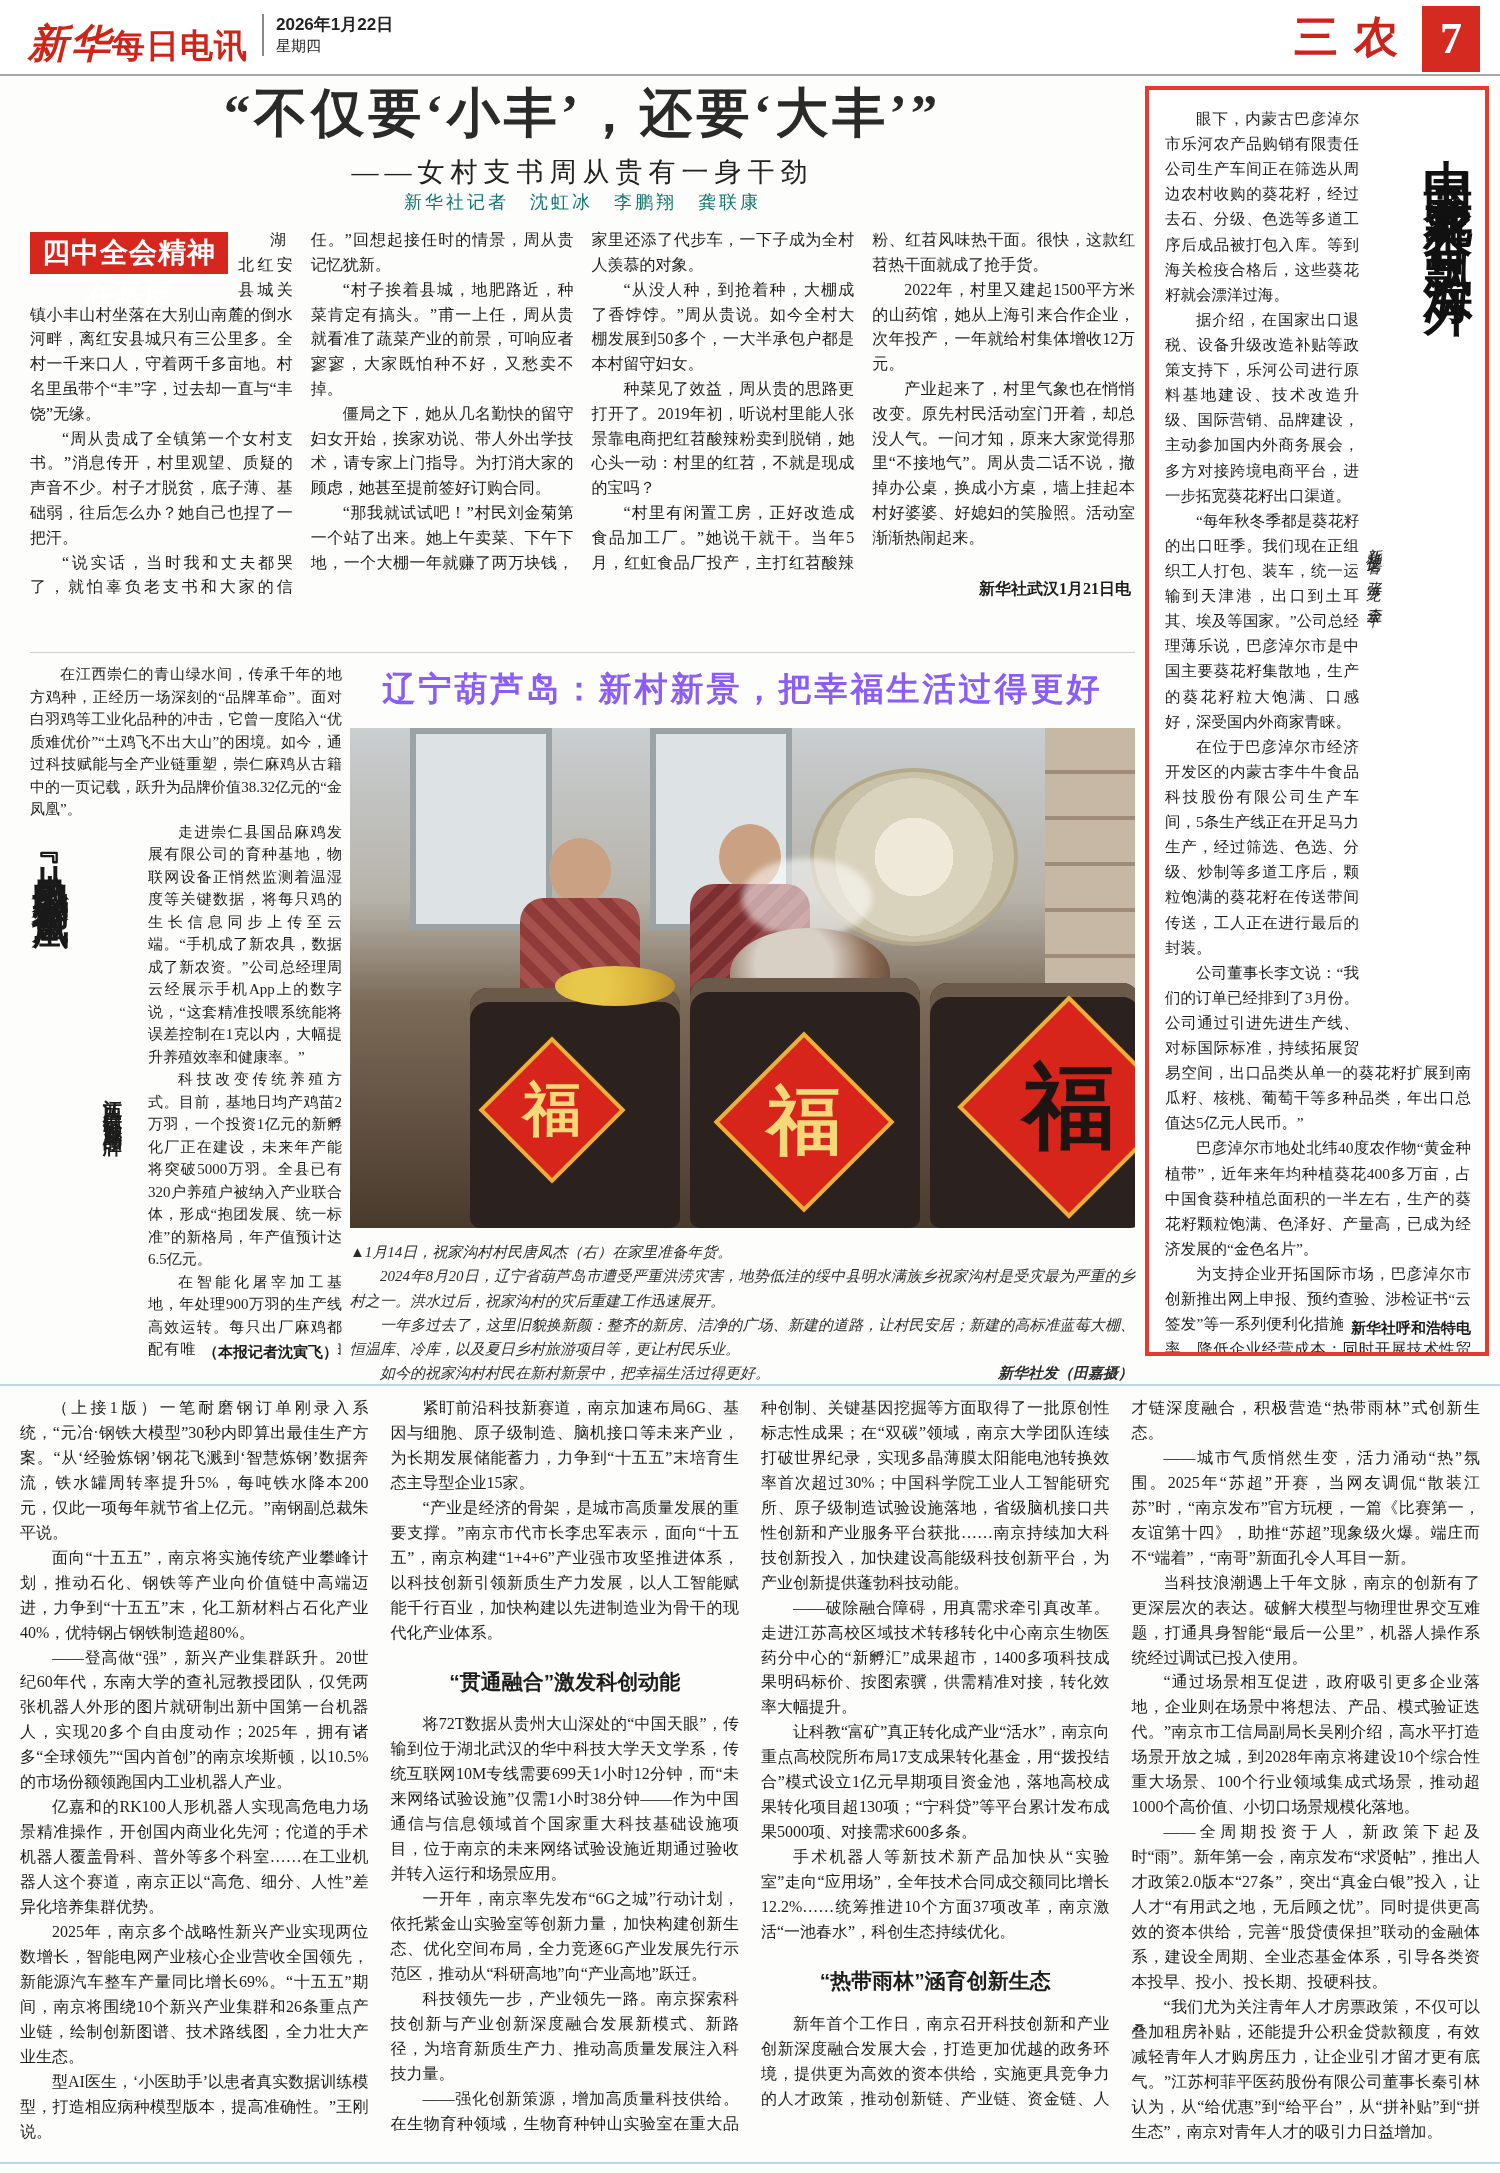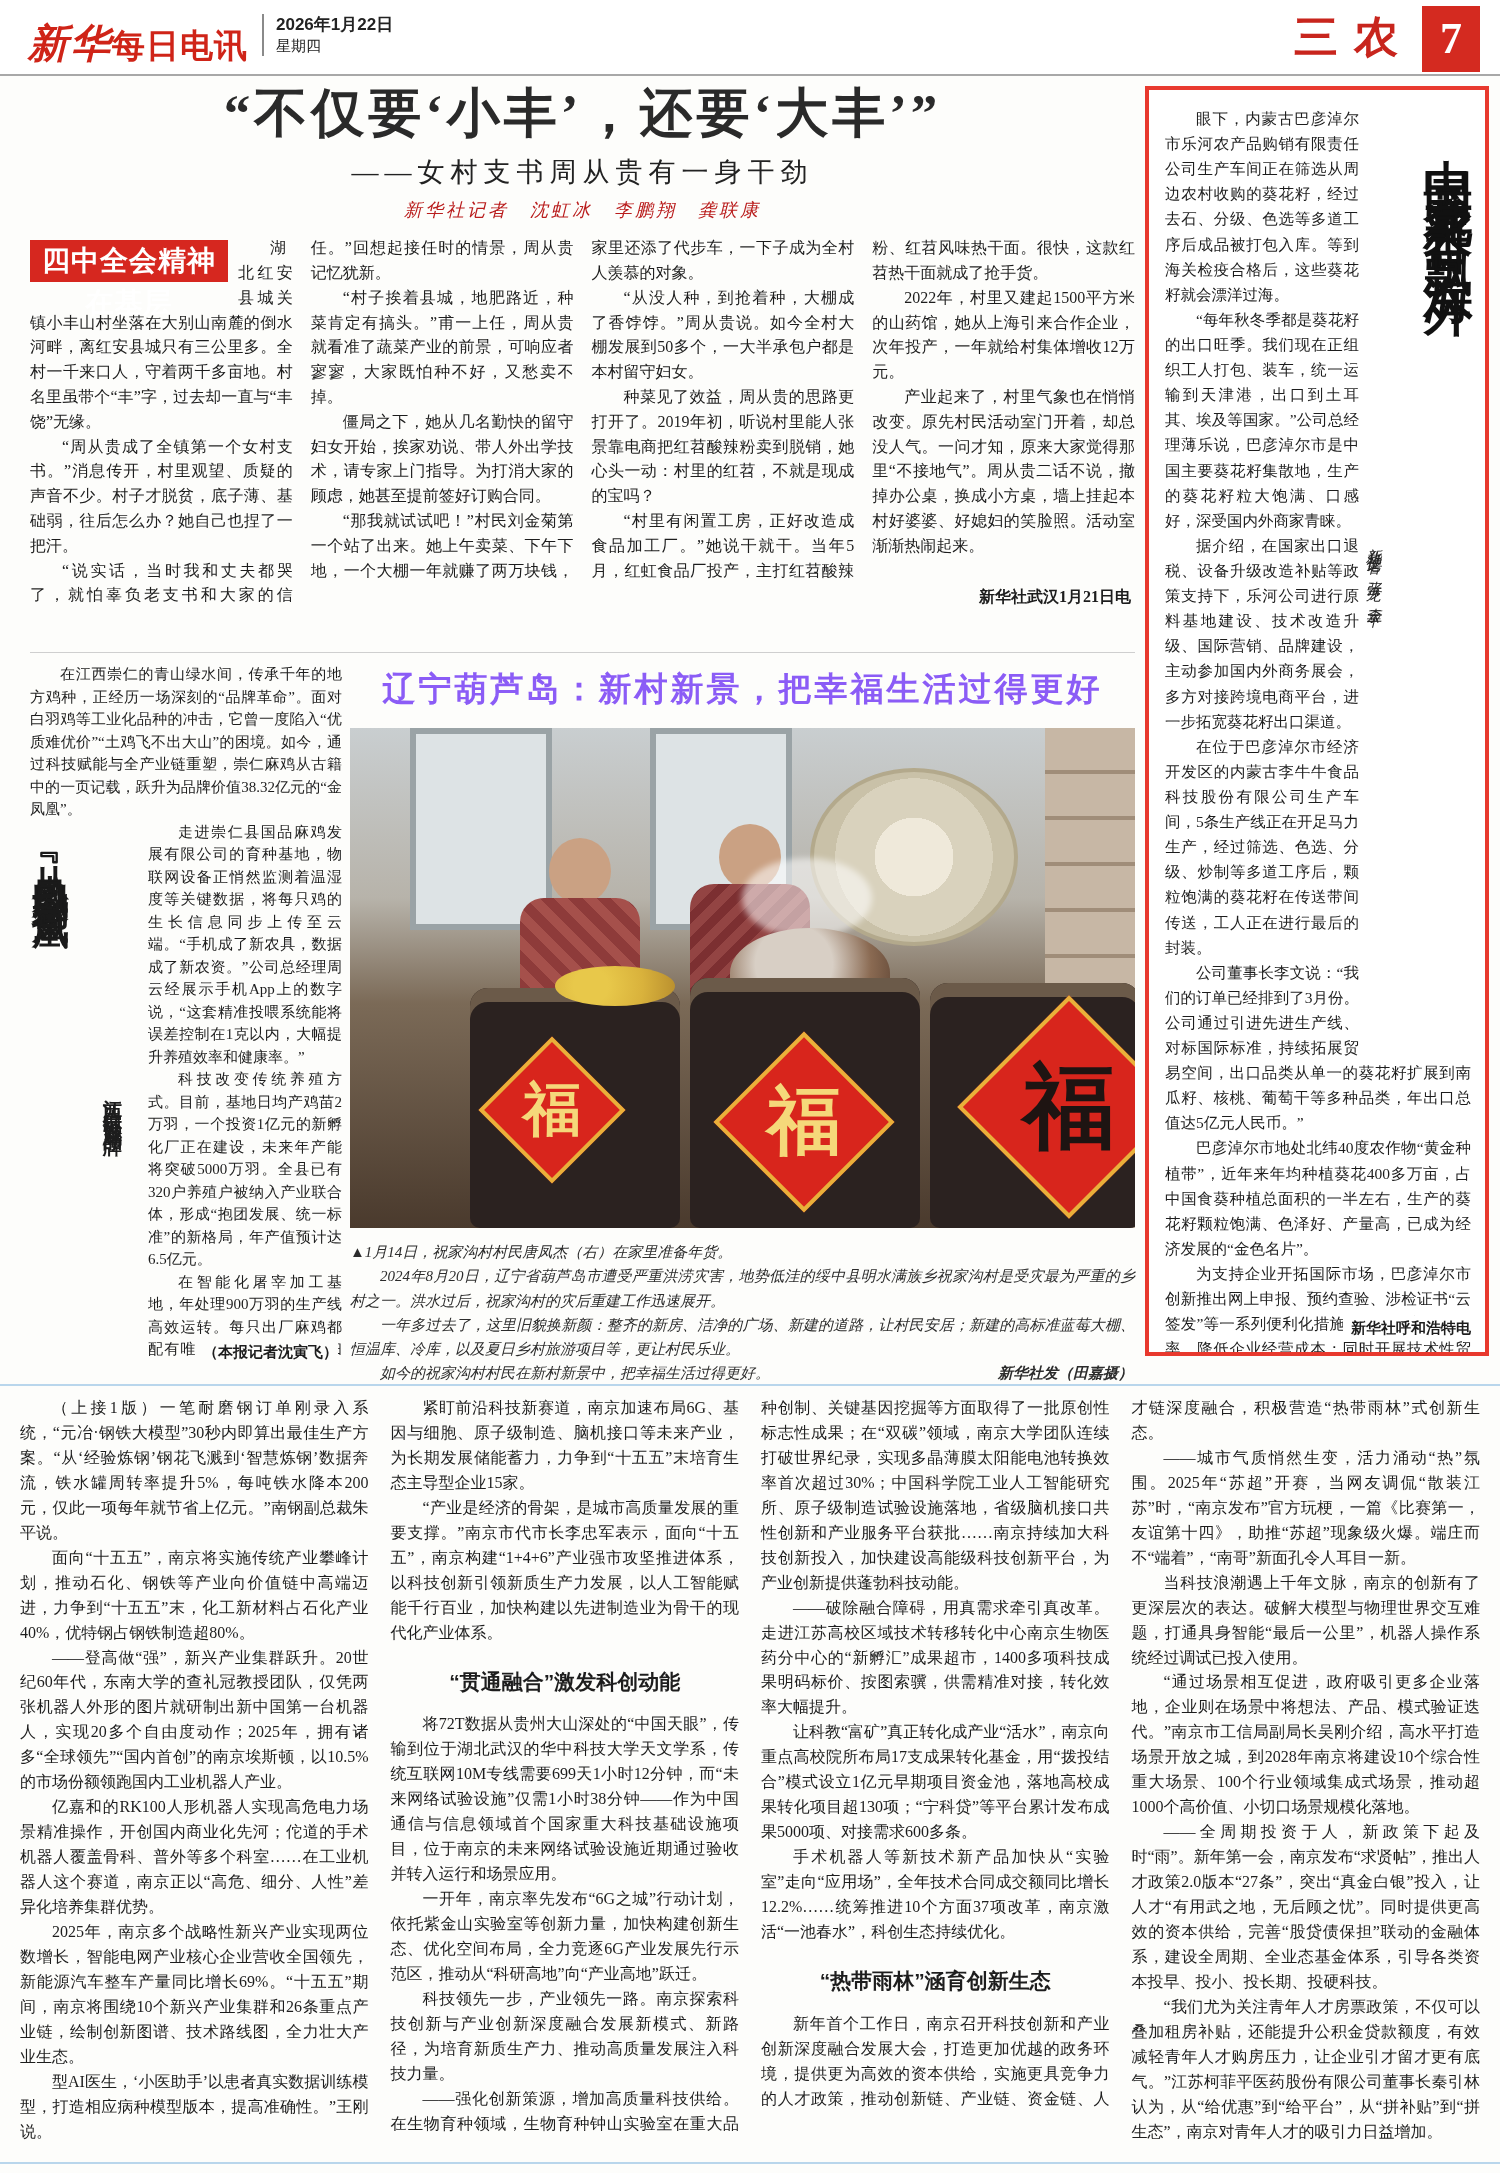--- a/index.html
+++ b/index.html
@@ -16,21 +16,21 @@
   .date-l1{font-size:17px;font-weight:bold;line-height:22px;}
   .date-l2{font-size:15px;line-height:20px;}
   .section-label{position:absolute;right:86px;top:12px;color:#c8251d;font-weight:bold;font-size:44px;letter-spacing:16px;line-height:52px;}
   .pagenum{position:absolute;right:20px;top:6px;width:58px;height:66px;background:#d42a20;color:#fff;
            font-size:44px;font-weight:bold;text-align:center;line-height:66px;}
 
   
   .main-story{position:absolute;left:30px;top:80px;width:1105px;height:568px;}
   .main-headline{font-size:53px;font-weight:bold;text-align:center;letter-spacing:4px;line-height:1.25;color:#2a2a2a;}
   .main-subhead{font-size:27px;text-align:center;letter-spacing:6px;margin-top:8px;color:#222;}
-  .main-byline{font-size:18px;font-style:italic;text-align:center;letter-spacing:3px;margin-top:8px;color:#b91c1c;}
+  .main-byline{font-size:18px;text-align:center;letter-spacing:3px;margin-top:0;color:#0f766e;}
   .main-body{position:relative;margin-top:14px;height:376px;column-count:4;column-gap:18px;column-fill:auto;
              overflow:hidden;font-size:16px;line-height:1.55;}
   .kicker{float:left;width:198px;height:42px;margin:4px 10px 6px 0;background:#d6271f;color:#fff;
           font-family:"Liberation Sans","DejaVu Sans",sans-serif;font-weight:bold;font-size:28px;
           text-align:center;line-height:42px;letter-spacing:1px;}
   .para{margin:0;text-indent:2em;text-align:justify;}
   .dateline{position:absolute;right:4px;bottom:2px;background:#fdfdfb;font-weight:bold;padding-left:10px;font-size:16px;}
 
   
   .middle{position:absolute;left:30px;top:652px;width:1105px;height:726px;border-top:1px solid #cfcfcf;}
@@ -198,22 +198,22 @@
   </div>
 
   <div class="sun-box">
     <div class="sun-inner">
       <div class="sun-float">
         <div class="sun-title">中国葵花籽香『飘』海外</div>
         <div class="sun-byline">新华社记者　张云龙　李云平</div>
       </div>
       <div>
           <p class="para">眼下，内蒙古巴彦淖尔市乐河农产品购销有限责任公司生产车间正在筛选从周边农村收购的葵花籽，经过去石、分级、色选等多道工序后成品被打包入库。等到海关检疫合格后，这些葵花籽就会漂洋过海。</p>
+          <p class="para">据介绍，在国家出口退税、设备升级改造补贴等政策支持下，乐河公司进行原料基地建设、技术改造升级、国际营销、品牌建设，主动参加国内外商务展会，多方对接跨境电商平台，进一步拓宽葵花籽出口渠道。</p>
           <p class="para">“每年秋冬季都是葵花籽的出口旺季。我们现在正组织工人打包、装车，统一运输到天津港，出口到土耳其、埃及等国家。”公司总经理薄乐说，巴彦淖尔市是中国主要葵花籽集散地，生产的葵花籽粒大饱满、口感好，深受国内外商家青睐。</p>
-          <p class="para">据介绍，在国家出口退税、设备升级改造补贴等政策支持下，乐河公司进行原料基地建设、技术改造升级、国际营销、品牌建设，主动参加国内外商务展会，多方对接跨境电商平台，进一步拓宽葵花籽出口渠道。</p>
           <p class="para">在位于巴彦淖尔市经济开发区的内蒙古李牛牛食品科技股份有限公司生产车间，5条生产线正在开足马力生产，经过筛选、色选、分级、炒制等多道工序后，颗粒饱满的葵花籽在传送带间传送，工人正在进行最后的封装。</p>
           <p class="para">公司董事长李文说：“我们的订单已经排到了3月份。公司通过引进先进生产线、对标国际标准，持续拓展贸易空间，出口品类从单一的葵花籽扩展到南瓜籽、核桃、葡萄干等多种品类，年出口总值达5亿元人民币。”</p>
           <p class="para">巴彦淖尔市地处北纬40度农作物“黄金种植带”，近年来年均种植葵花400多万亩，占中国食葵种植总面积的一半左右，生产的葵花籽颗粒饱满、色泽好、产量高，已成为经济发展的“金色名片”。</p>
           <p class="para">为支持企业开拓国际市场，巴彦淖尔市创新推出网上申报、预约查验、涉检证书“云签发”等一系列便利化措施，显著提高通关效率、降低企业经营成本；同时开展技术性贸易措施研究评议，培育跨境电商新业态，充分释放关税政策红利。</p>
         </div>
       <div class="sun-signoff">新华社呼和浩特电</div>
     </div>
   </div>
 
   <div class="rule-blue rb-top"></div>

